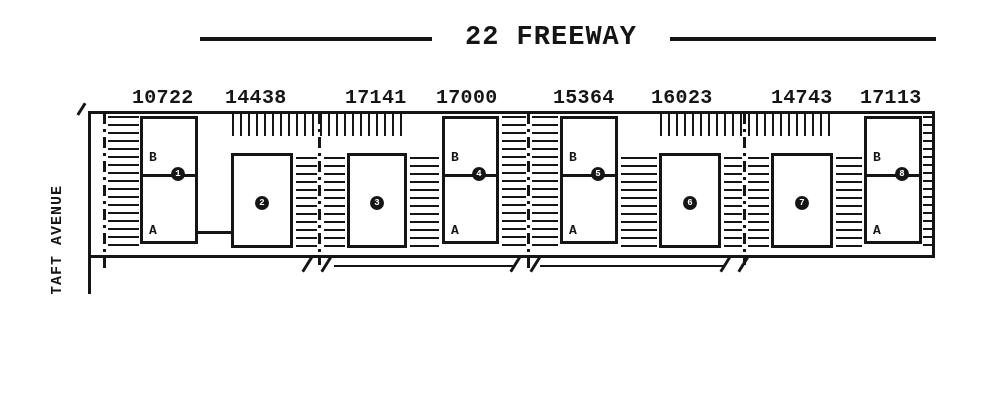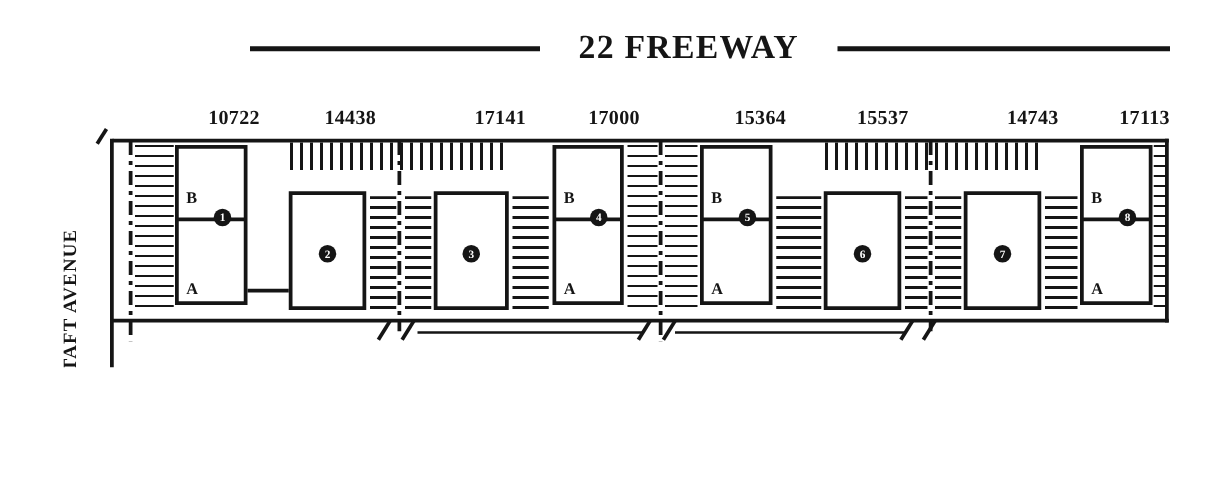--- a/index.html
+++ b/index.html
@@ -1,19 +1,19 @@
 <!DOCTYPE html>
 <html><head>
 <meta charset="utf-8">
 <style>
   html,body{margin:0;padding:0;background:#ffffff;}
   *{box-sizing:border-box;}
   #plan{
     position:relative;width:984px;height:294px;background:#ffffff;
-    font-family:Liberation Serif, serif;color:#151515;overflow:hidden;
+    font-family:Liberation Mono, monospace;color:#151515;overflow:hidden;
   }
   .hline{position:absolute;background:#151515;height:2.5px;}
   .vline{position:absolute;background:#151515;width:2.5px;}
   .thick{position:absolute;background:#151515;height:4px;}
   .dashdot{
     position:absolute;width:2.5px;
     background:repeating-linear-gradient(to bottom,#151515 0 11px,transparent 11px 16px,#151515 16px 19px,transparent 19px 24px);
   }
   
   .hatch-v{position:absolute;background:repeating-linear-gradient(to bottom,#151515 0 2px,transparent 2px 8px);}
@@ -21,21 +21,21 @@
   .hatch-h{position:absolute;background:repeating-linear-gradient(to right,#151515 0 2.2px,transparent 2.2px 8px);}
   .bldg{position:absolute;background:#ffffff;border:3px solid #151515;}
   .bldg.tall{top:116px;height:128px;}
   .bldg.short{top:153px;height:95px;}
   .unit{position:absolute;font-size:13px;font-weight:bold;line-height:1;}
   .unit-line{position:absolute;left:-1px;right:-1px;top:55px;height:2.5px;background:#151515;}
   .marker{
     position:absolute;width:14px;height:14px;border-radius:50%;background:#151515;
     color:#fff;font-size:9px;font-weight:bold;display:flex;align-items:center;justify-content:center;line-height:1;
   }
-  .addr{position:absolute;top:86px;width:76px;text-align:right;font-size:16px;font-weight:bold;letter-spacing:.3px;}
+  .addr{position:absolute;top:86px;width:76px;text-align:left;font-size:20px;font-weight:bold;letter-spacing:.3px;}
   .slash{position:absolute;width:2.5px;height:18px;background:#151515;transform:rotate(32deg);}
   .slash.sm{height:14px;}
   .curb{position:absolute;border:2.5px solid #151515;border-bottom:none;border-radius:14px 14px 0 0;}
   .street-v{
     position:absolute;font-size:15px;font-weight:bold;letter-spacing:1px;white-space:nowrap;
     transform:translate(-50%,-50%) rotate(-90deg);
   }
   .street-h{position:absolute;text-align:center;font-size:17px;font-weight:bold;letter-spacing:.5px;}
   .title{position:absolute;text-align:center;font-size:27px;font-weight:bold;letter-spacing:1px;}
 </style>
@@ -77,21 +77,21 @@
   <div class="hatch-h" style="left:232px;top:114px;width:174px;height:22px;"></div>
   <div class="hatch-h" style="left:660px;top:114px;width:172px;height:22px;"></div>
 
   <div class="hline" style="left:196px;top:231px;width:37px;"></div>
 
   <div class="addr" style="left:132px;">10722</div>
   <div class="addr" style="left:225px;">14438</div>
   <div class="addr" style="left:345px;">17141</div>
   <div class="addr" style="left:436px;">17000</div>
   <div class="addr" style="left:553px;">15364</div>
-  <div class="addr" style="left:651px;">15537</div>
+  <div class="addr" style="left:651px;">16023</div>
   <div class="addr" style="left:771px;">14743</div>
   <div class="addr" style="left:860px;">17113</div>
 
   <div class="bldg tall" style="left:140px;width:58px;">
     <span class="unit" style="left:6px;top:32px;">B</span>
     <div class="unit-line"></div>
     <span class="marker" style="left:28px;top:48px;">1</span>
     <span class="unit" style="left:6px;bottom:4px;">A</span>
   </div>
 

